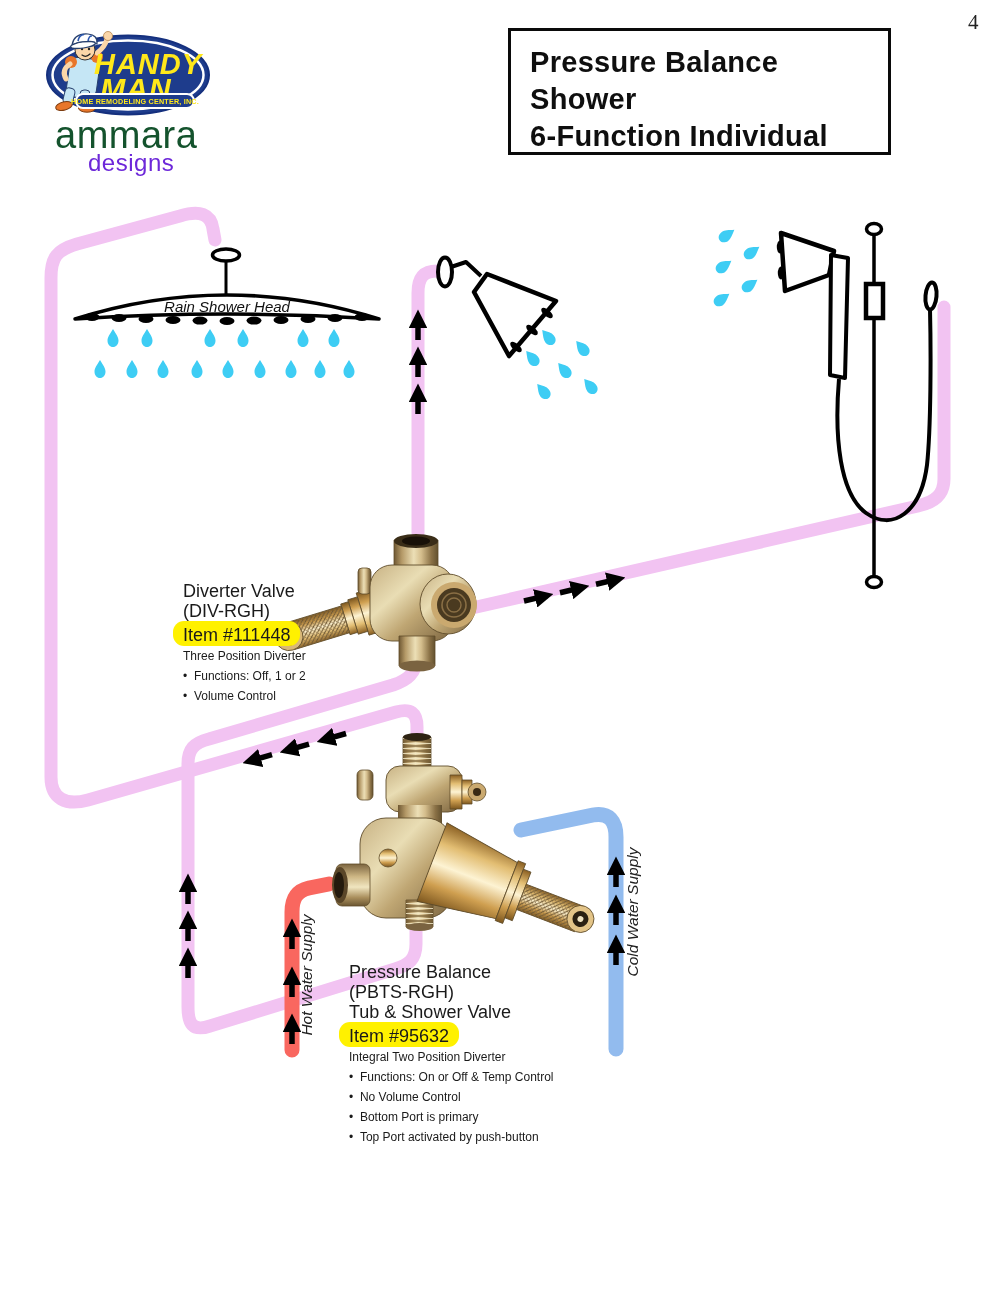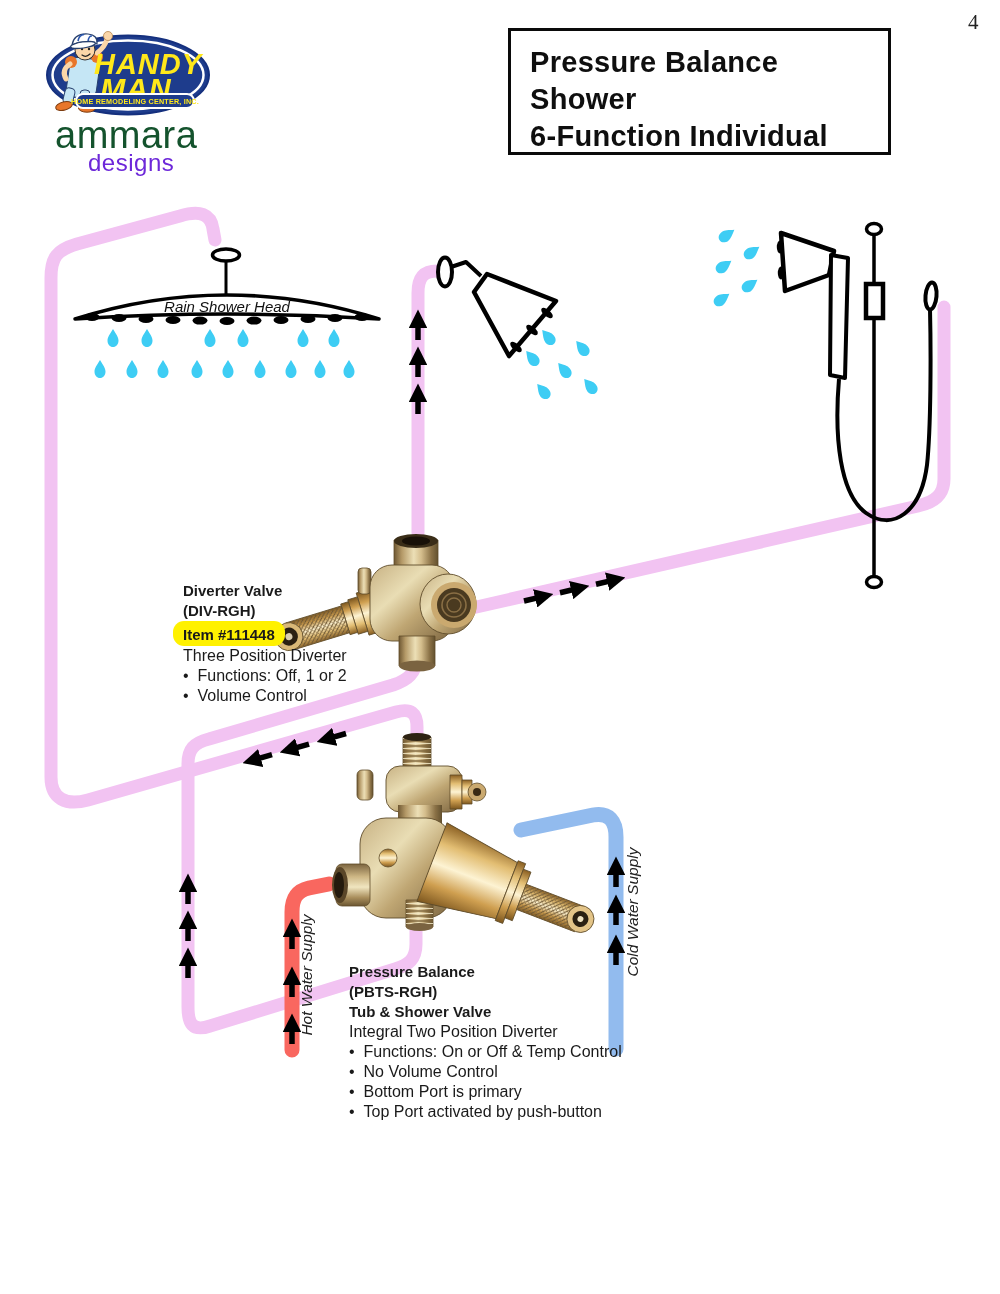--- a/index.html
+++ b/index.html
@@ -21,22 +21,22 @@
   .title-box .t-line{font-size:29px;font-weight:700;line-height:37px;letter-spacing:0.3px;color:#0f0f0f;}
 
   
   .ammara{left:55px;top:116px;font-size:38px;color:#14532d;letter-spacing:0.5px;line-height:38px;}
   .designs{left:88px;top:145px;font-size:24px;color:#6d28d9;letter-spacing:0.5px;line-height:36px;}
 
   
   .lblock{line-height:20px;}
   .dv-block{left:183px;top:581px;}
   .pb-block{left:349px;top:962px;}
-  .bline{font-weight:700;font-size:15px;}
-  .rline{font-size:16px;}
+  .bline{font-weight:400;font-size:18px;}
+  .rline{font-size:12px;}
   .rline.li::before{content:"\2022\00a0\00a0";}
   .pill{display:inline-block;background:#fff100;border-radius:11px;padding:4px 10px 1px 10px;margin-left:-10px;}
 
   
   .vlabel{font-style:italic;font-size:15.5px;color:#222;white-space:nowrap;text-align:center;transform:rotate(-90deg);}
   .hot-label{left:237px;top:966px;width:140px;}
   .cold-label{left:558px;top:903px;width:150px;}
 </style>
 </head>
 <body>
@@ -316,20 +316,21 @@
   <div class="bline"><span class="pill">Item #111448</span></div>
   <div class="rline">Three Position Diverter</div>
   <div class="rline li">Functions: Off, 1 or 2</div>
   <div class="rline li">Volume Control</div>
 </div>
 
 <div class="abs lblock pb-block">
   <div class="bline">Pressure Balance</div>
   <div class="bline">(PBTS-RGH)</div>
   <div class="bline">Tub &amp; Shower Valve</div>
+  <div class="bline"><span class="pill">Item #95632</span></div>
   <div class="rline">Integral Two Position Diverter</div>
   <div class="rline li">Functions: On or Off &amp; Temp Control</div>
   <div class="rline li">No Volume Control</div>
   <div class="rline li">Bottom Port is primary</div>
   <div class="rline li">Top Port activated by push-button</div>
 </div>
 
 <div class="abs vlabel hot-label">Hot Water Supply</div>
 <div class="abs vlabel cold-label">Cold Water Supply</div>
 

